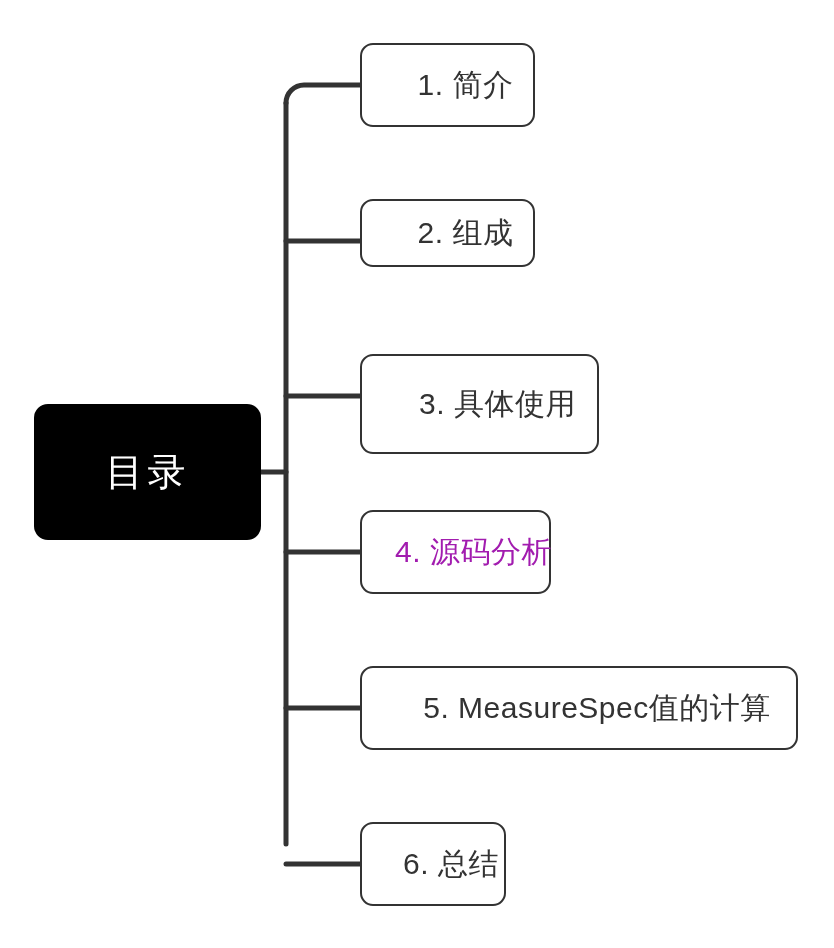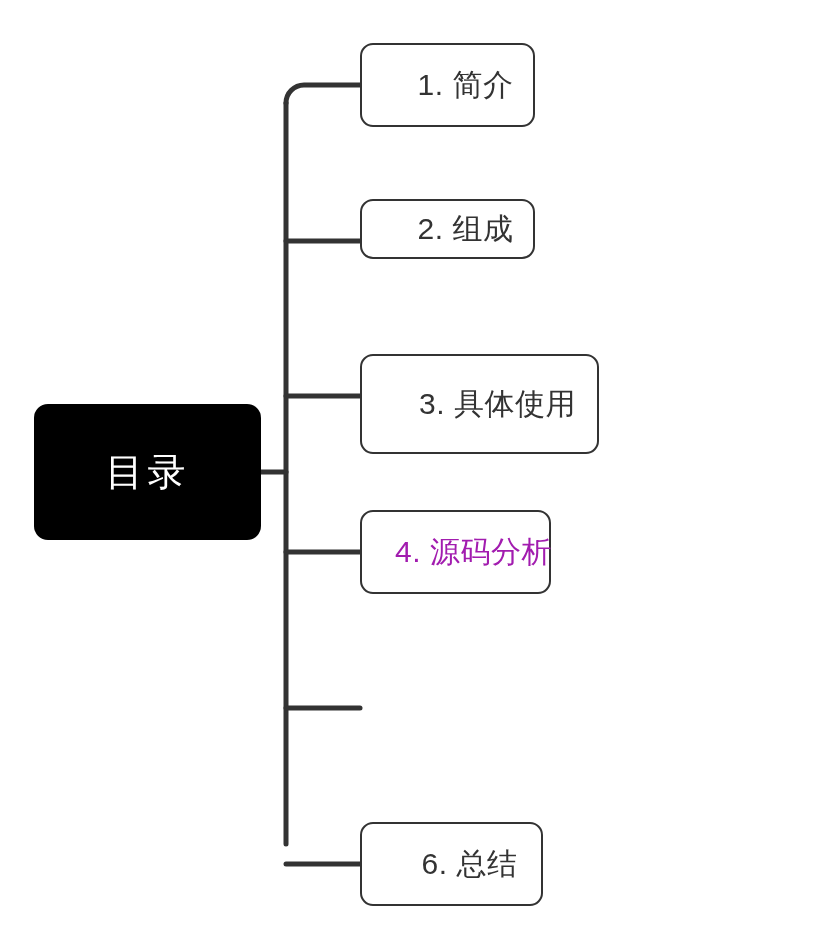--- a/index.html
+++ b/index.html
@@ -78,30 +78,33 @@
   </svg>
 
   <div class="node node-root" style="left: 34px; top: 404px; width: 227px; height: 136px; background: rgb(0, 0, 0); color: rgb(255, 255, 255);">
     <span class="node-label">目录</span>
   </div>
 
   <div class="node node-child" style="left: 360px; top: 43px; width: 175px; height: 84px; background: rgb(255, 255, 255); color: rgb(51, 51, 51); border-color: rgb(51, 51, 51);">
     <span class="node-label">1. 简介</span>
   </div>
 
-  <div class="node node-child" style="left: 360px; top: 199px; width: 175px; height: 60px; background: rgb(255, 255, 255); color: rgb(51, 51, 51); border-color: rgb(51, 51, 51);">
+  <div class="node node-child" style="left: 360px; top: 199px; width: 175px; height: 68px; background: rgb(255, 255, 255); color: rgb(51, 51, 51); border-color: rgb(51, 51, 51);">
     <span class="node-label">2. 组成</span>
   </div>
 
   <div class="node node-child" style="left: 360px; top: 354px; width: 239px; height: 100px; background: rgb(255, 255, 255); color: rgb(51, 51, 51); border-color: rgb(51, 51, 51);">
     <span class="node-label">3. 具体使用</span>
   </div>
 
   <div class="node node-child" style="left: 360px; top: 510px; width: 191px; height: 84px; background: rgb(255, 255, 255); color: #a21caf; border-color: rgb(51, 51, 51);">
     <span class="node-label">4. 源码分析</span>
   </div>
 
+  <div class="node node-child" style="left: 360px; top: 666px; width: 438px; height: 84px; background: rgb(255, 255, 255); color: rgb(51, 51, 51); border-color: rgb(51, 51, 51);">
+    <span class="node-label">5. MeasureSpec值的计算</span>
+  </div>
 
-  <div class="node node-child" style="left: 360px; top: 822px; width: 183px; height: 84px; background: rgb(255, 255, 255); color: rgb(51, 51, 51); border-color: rgb(51, 51, 51);">
+  <div class="node node-child" style="left: 360px; top: 822px; width: 146px; height: 84px; background: rgb(255, 255, 255); color: rgb(51, 51, 51); border-color: rgb(51, 51, 51);">
     <span class="node-label">6. 总结</span>
   </div>
 
 </div>
 
 </body></html>

